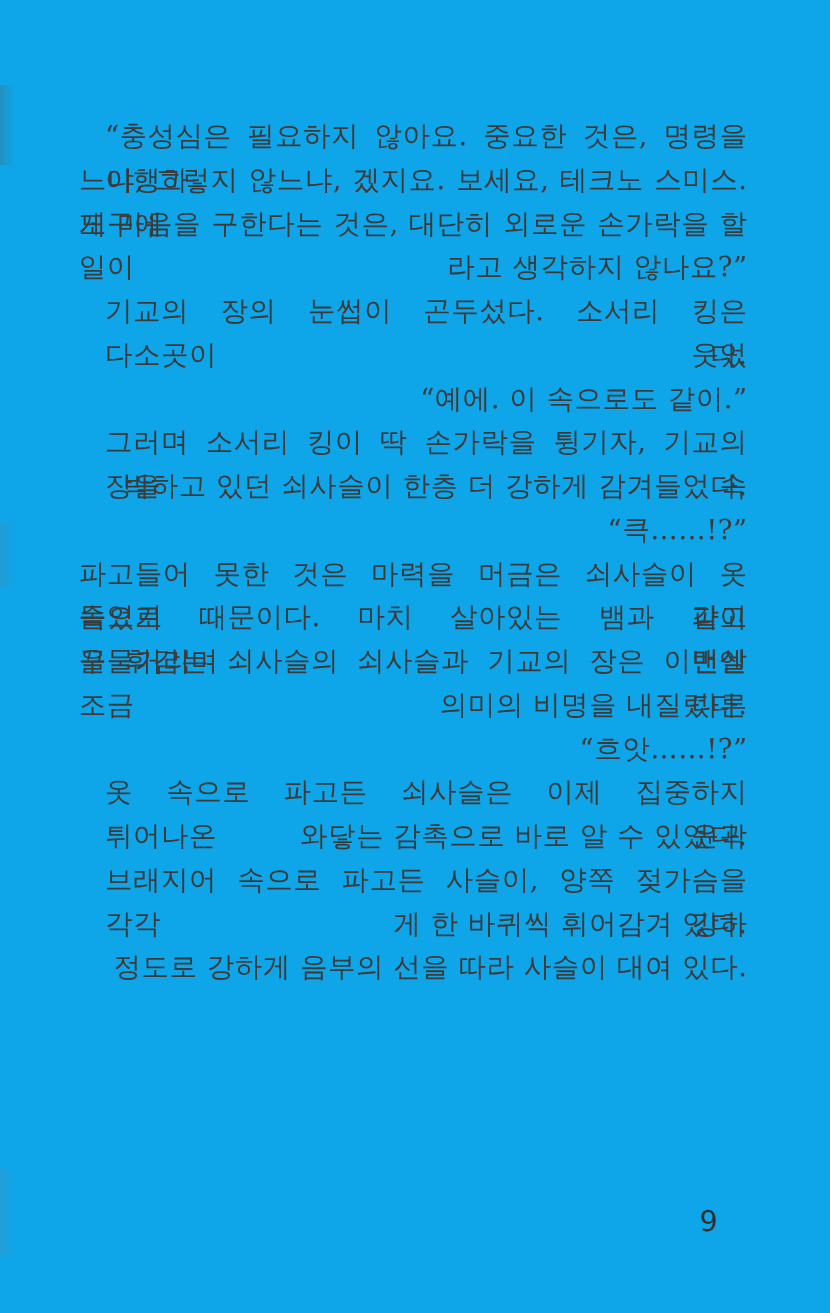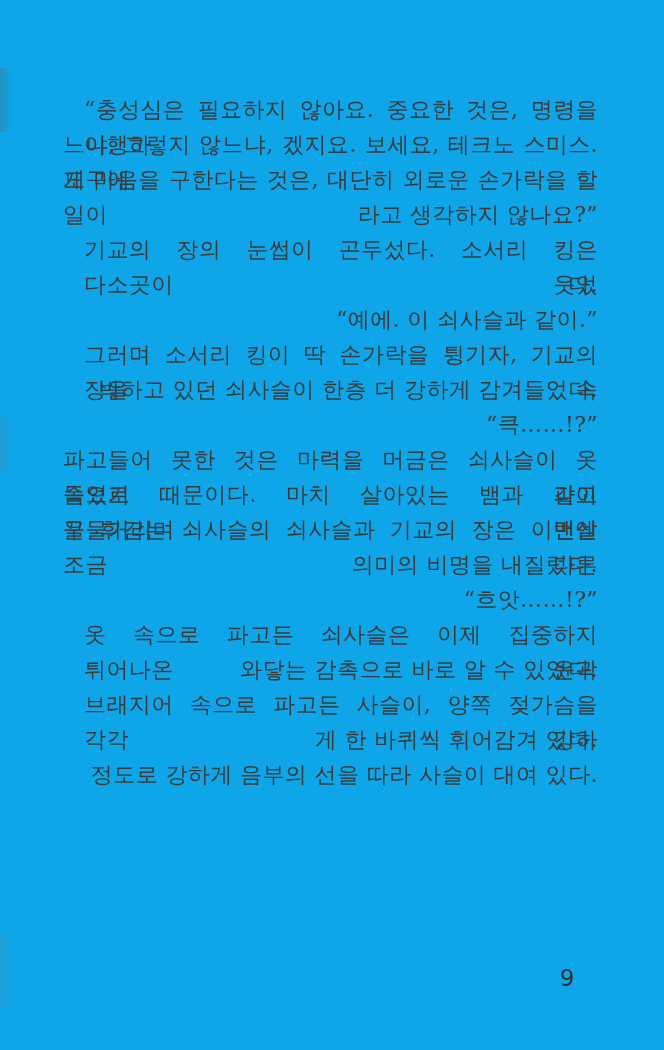--- a/index.html
+++ b/index.html
@@ -73,21 +73,21 @@
   <div class="scan-shadow s2"></div>
   <div class="scan-shadow s3"></div>
 
   <div class="text-block">
     <div class="line indent justify">“충성심은 필요하지 않아요. 중요한 것은, 명령을 이행하</div>
     <div class="line justify">느냐, 그렇지 않느냐, 겠지요. 보세요, 테크노 스미스. 도구에</div>
     <div class="line justify">게 마음을 구한다는 것은, 대단히 외로운 손가락을 할 일이</div>
     <div class="line">라고 생각하지 않나요?”</div>
     <div class="line indent justify">기교의 장의 눈썹이 곤두섰다. 소서리 킹은 다소곳이 웃었</div>
     <div class="line">다.</div>
-    <div class="line indent">“예에. 이 쇠사슬과 같이.”</div>
+    <div class="line indent">“예에. 이 속으로도 같이.”</div>
     <div class="line indent justify">그러며 소서리 킹이 딱 손가락을 튕기자, 기교의 장을 속</div>
     <div class="line">박하고 있던 쇠사슬이 한층 더 강하게 감겨들었다.</div>
     <div class="line indent">“큭……!?”</div>
     <div class="line justify">파고들어 못한 것은 마력을 머금은 쇠사슬이 옷 속으로 파고</div>
     <div class="line justify">들었기 때문이다. 마치 살아있는 뱀과 같이 꾸물거리며 맨살</div>
     <div class="line justify">을 휘감는 쇠사슬의 쇠사슬과 기교의 장은 이번엔 조금 다른</div>
     <div class="line">의미의 비명을 내질렀다.</div>
     <div class="line indent">“흐앗……!?”</div>
     <div class="line indent justify">옷 속으로 파고든 쇠사슬은 이제 집중하지 튀어나온 윤곽</div>
     <div class="line">와닿는 감촉으로 바로 알 수 있었다.</div>

